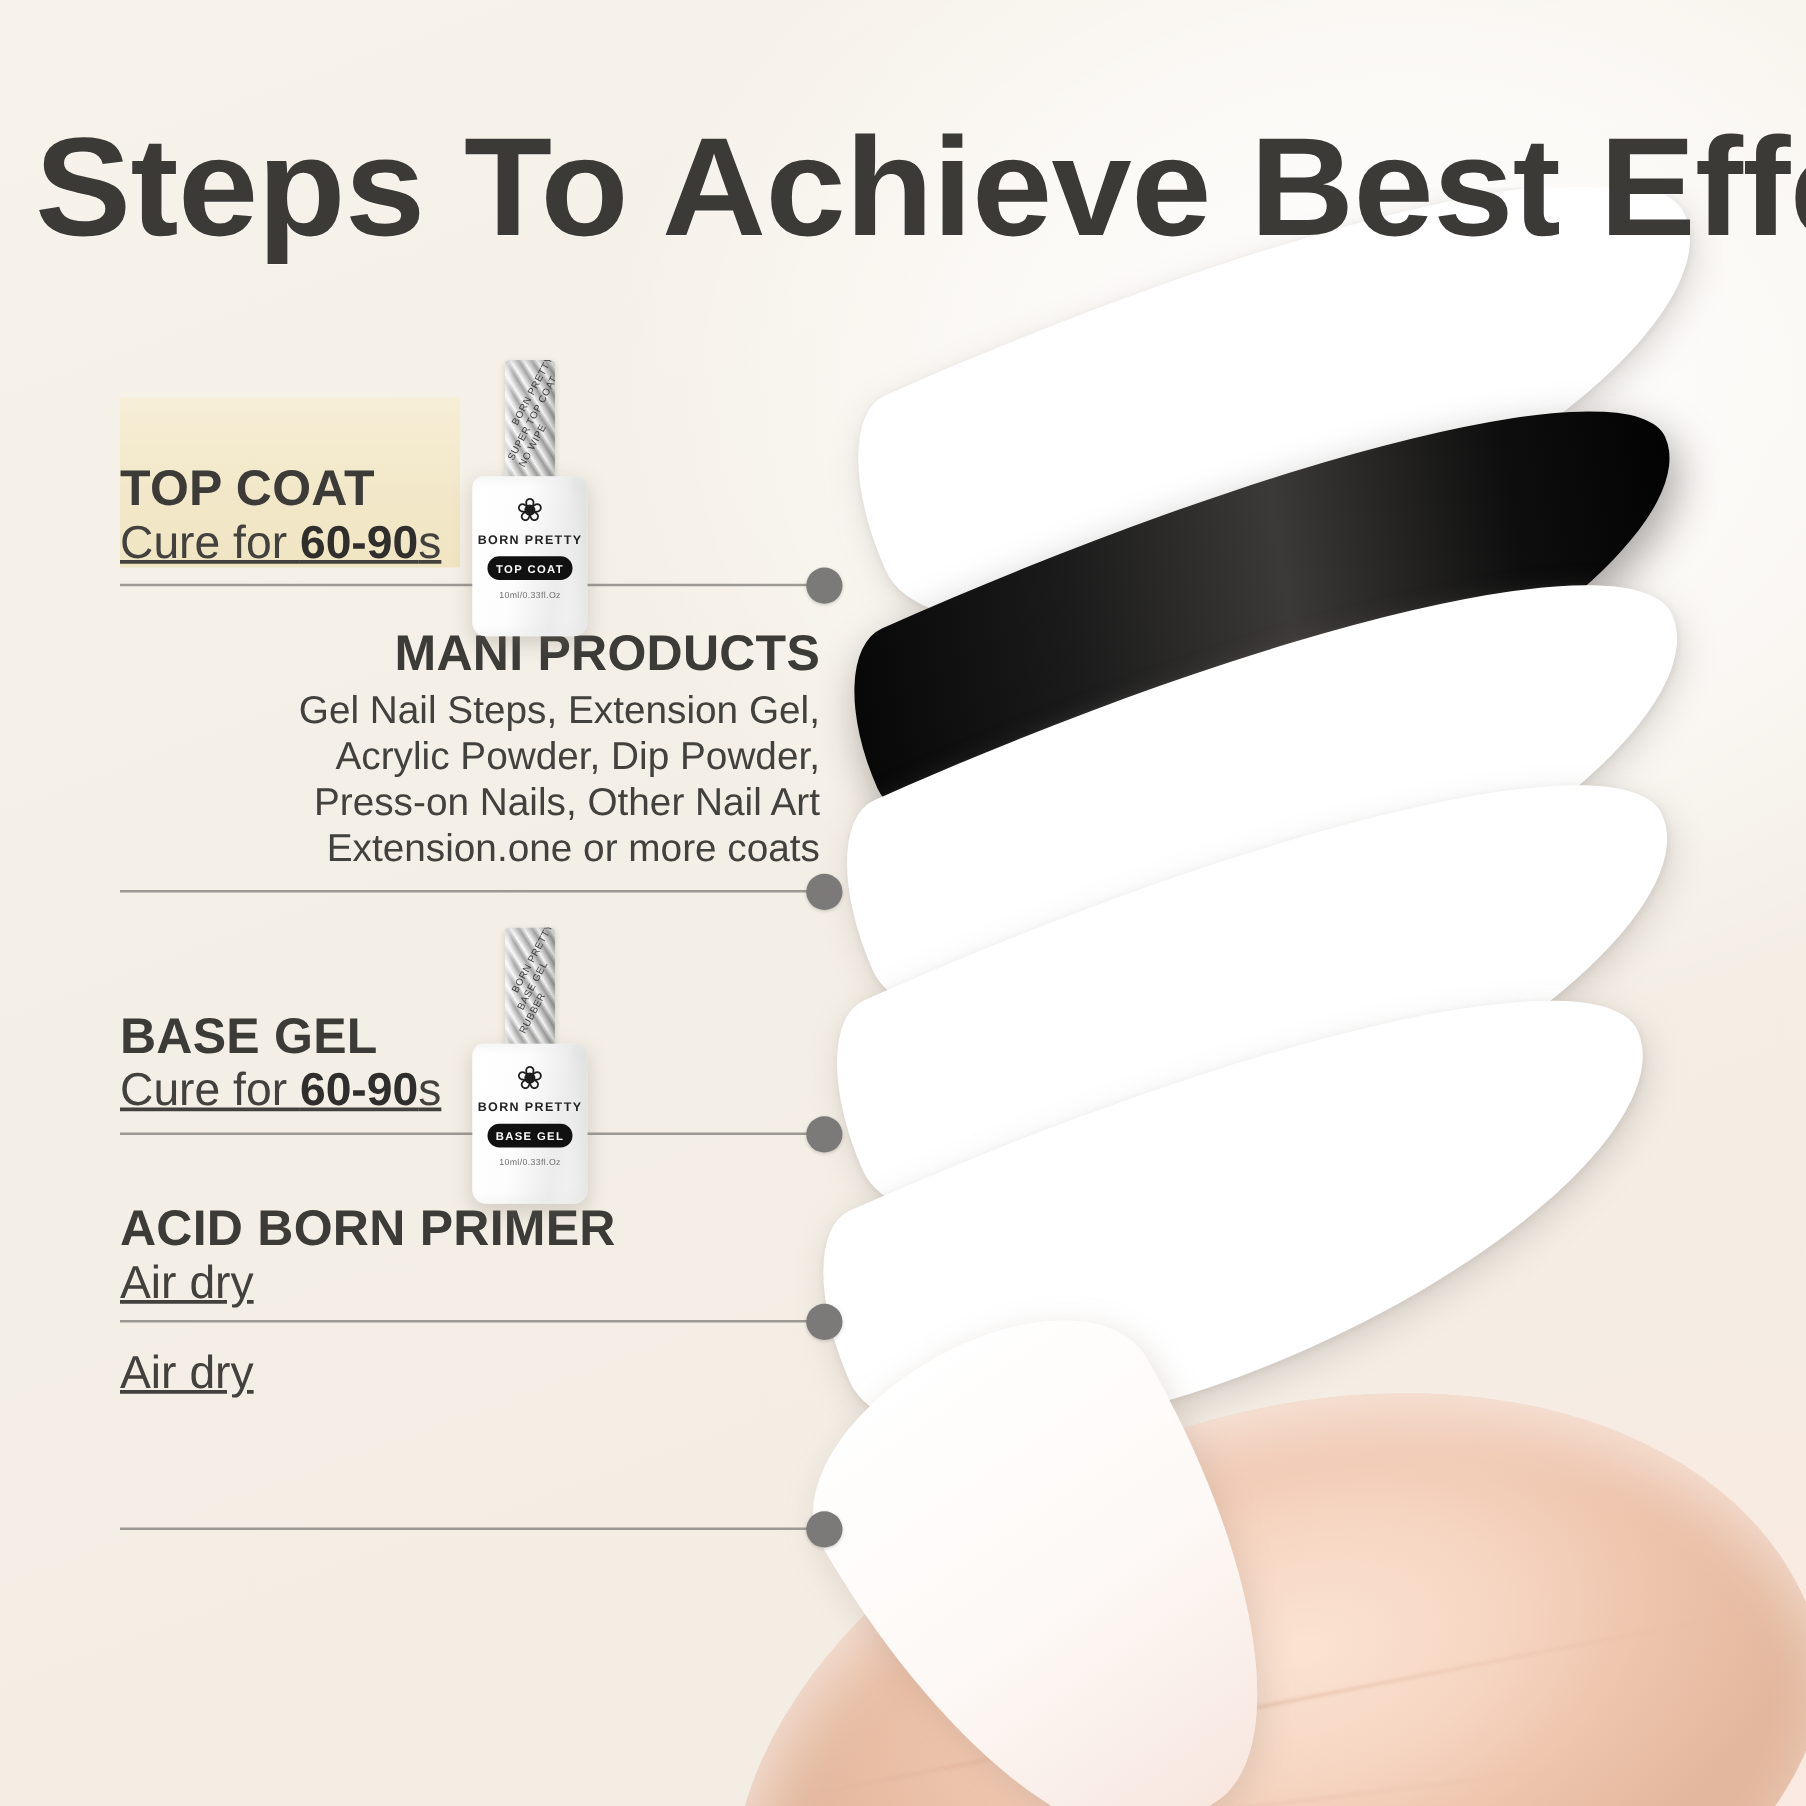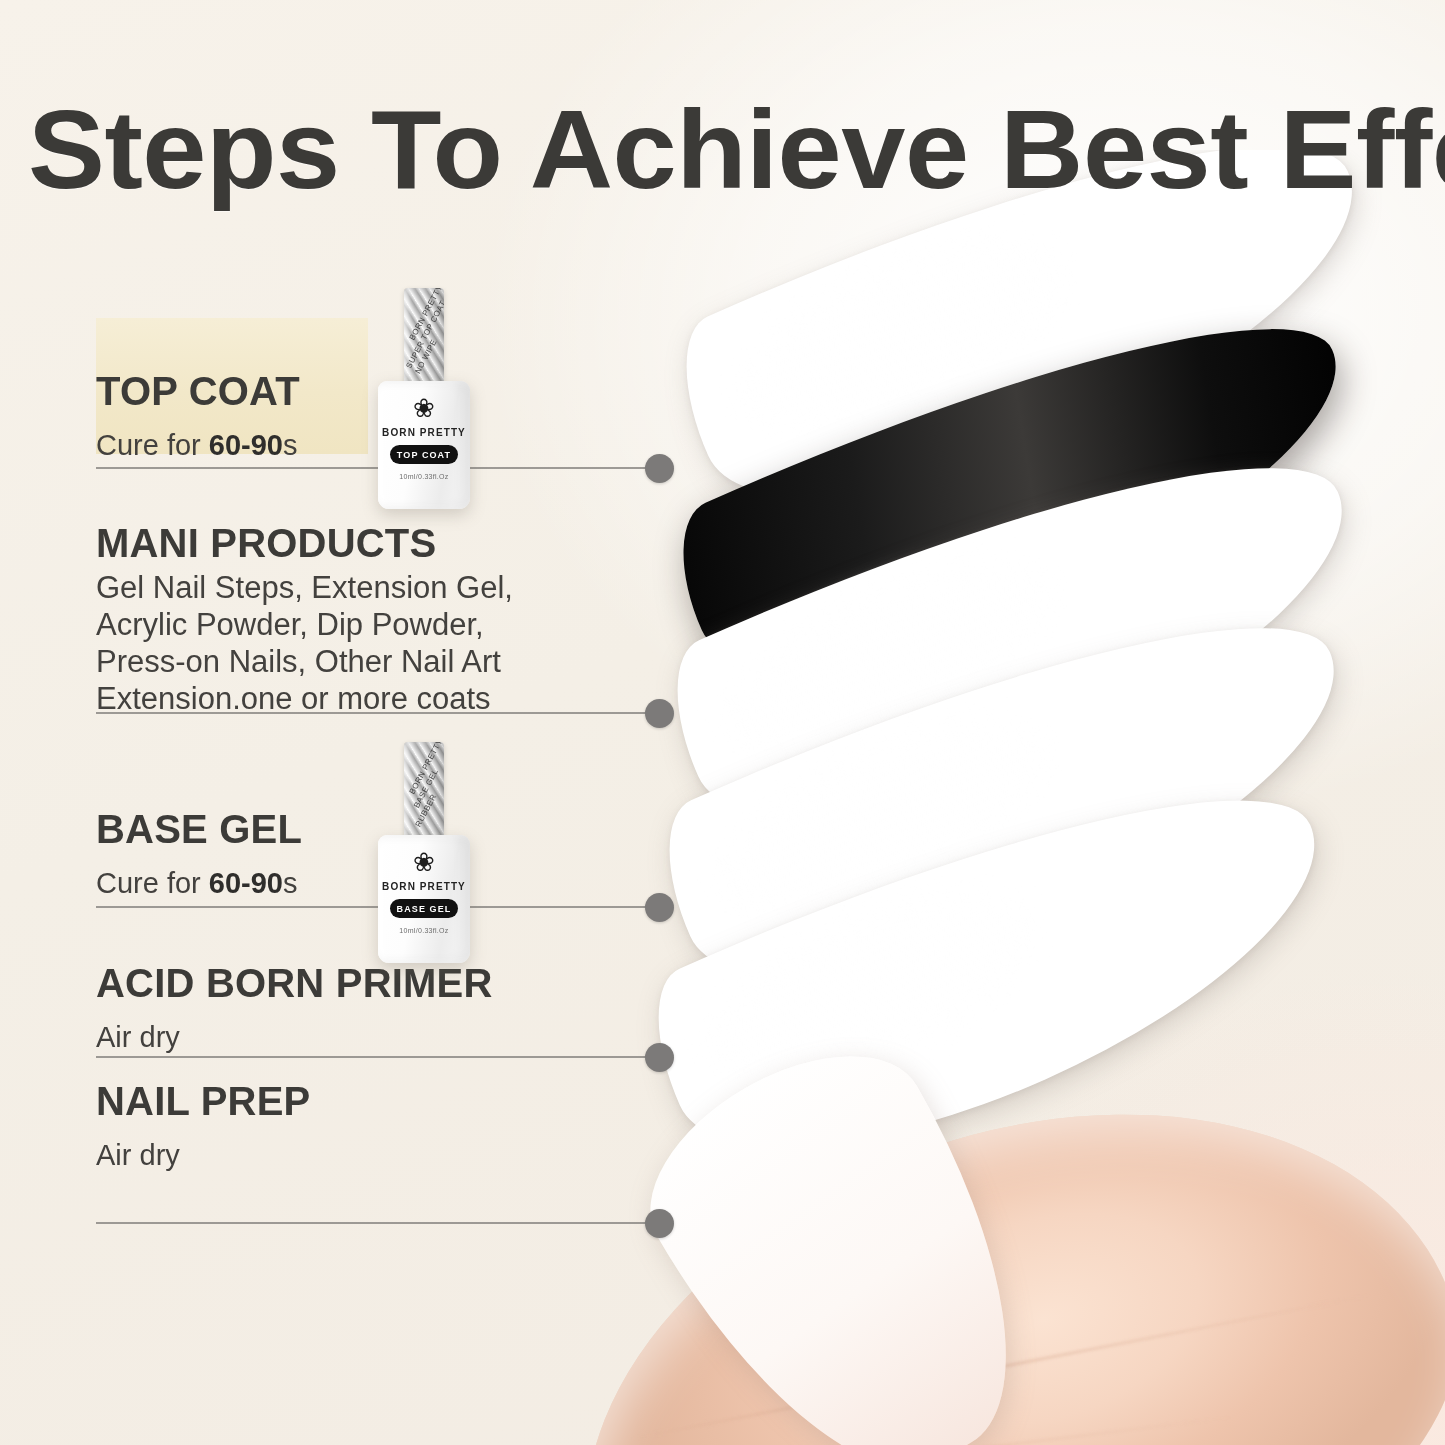--- a/index.html
+++ b/index.html
@@ -90,23 +90,24 @@
     font-family:"Liberation Sans",sans-serif;
     font-weight:bold;
     font-size:40px;line-height:46px;
     letter-spacing:0.2px;
     color:#3c3b38;
     margin:0;
   }
   .step .sub{
     font-family:"Liberation Sans",sans-serif;
     font-weight:normal;
-    font-size:29px;line-height:40px;
+    font-size:37px;line-height:40px;
     color:#43413e;
-    margin:11px 0 0 0;
+    margin:0 0 0 0;
+    text-decoration:underline;
   }
   .step .sub b{font-weight:bold;color:#2f2e2c;}
   .step .list{
     font-family:"Liberation Sans",sans-serif;
     font-size:31px;line-height:37px;color:#43413e;margin:3px 0 0 0;
   }
   .list-line{white-space:nowrap;}
 
   
   .rule{
@@ -209,21 +210,21 @@
 
     <div class="cream-box"></div>
 
     <div class="step" style="top:368px;width:430px;">
       <p class="heading">TOP COAT</p>
       <p class="sub"><span>Cure for </span><b>60-90</b><span>s</span></p>
     </div>
     <div class="rule" style="top:467px;"></div>
     <div class="dot" style="left:645px;top:454px;"></div>
 
-    <div class="step" style="top:520px;width:560px;">
+    <div class="step" style="top:500px;width:560px;text-align:right;">
       <p class="heading">MANI PRODUCTS</p>
       <p class="list">
         <span class="list-line">Gel Nail Steps, Extension Gel,</span><br>
         <span class="list-line">Acrylic Powder, Dip Powder,</span><br>
         <span class="list-line">Press-on Nails, Other Nail Art</span><br>
         <span class="list-line">Extension.one or more coats</span>
       </p>
     </div>
     <div class="rule" style="top:712px;"></div>
     <div class="dot" style="left:645px;top:699px;"></div>
@@ -236,21 +237,20 @@
     <div class="dot" style="left:645px;top:893px;"></div>
 
     <div class="step" style="top:960px;width:520px;">
       <p class="heading">ACID BORN PRIMER</p>
       <p class="sub">Air dry</p>
     </div>
     <div class="rule" style="top:1056px;"></div>
     <div class="dot" style="left:645px;top:1043px;"></div>
 
     <div class="step" style="top:1078px;width:520px;">
-      <p class="heading">NAIL PREP</p>
       <p class="sub">Air dry</p>
     </div>
     <div class="rule" style="top:1222px;"></div>
     <div class="dot" style="left:645px;top:1209px;"></div>
 
   </div>
 
   <div class="bottle" style="left:378px;top:288px;">
     <div class="cap">
       <div class="captxt">BORN PRETTY</div>

